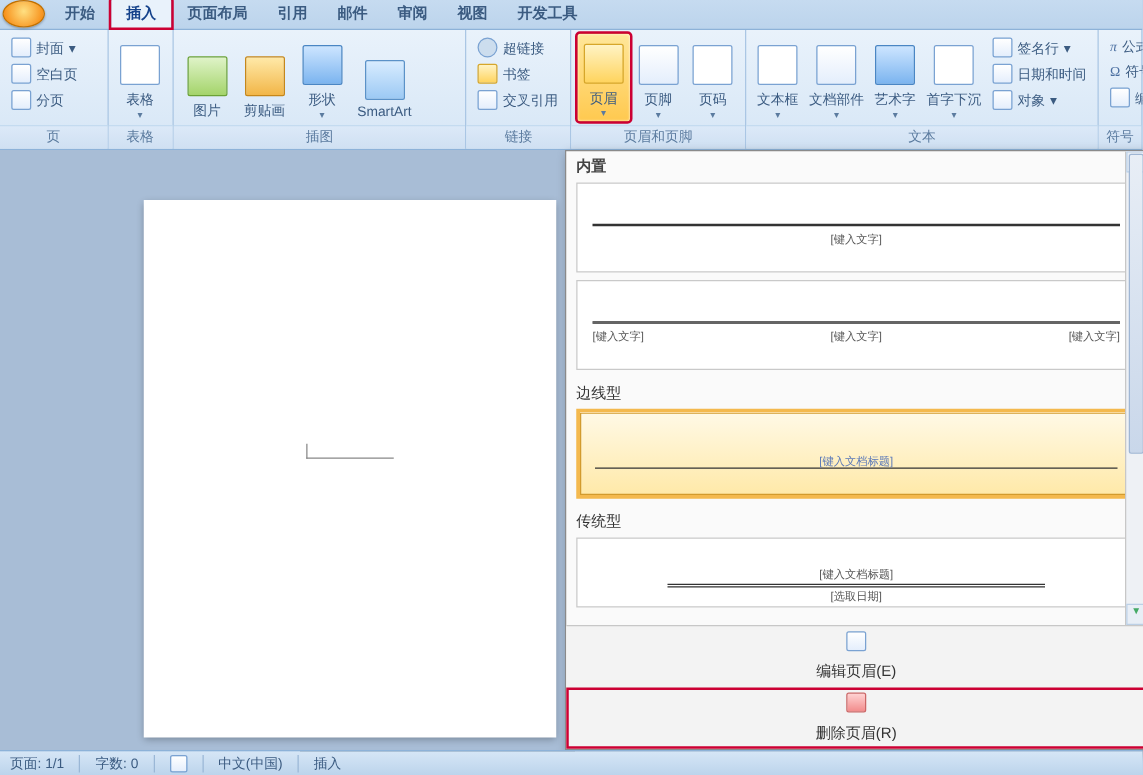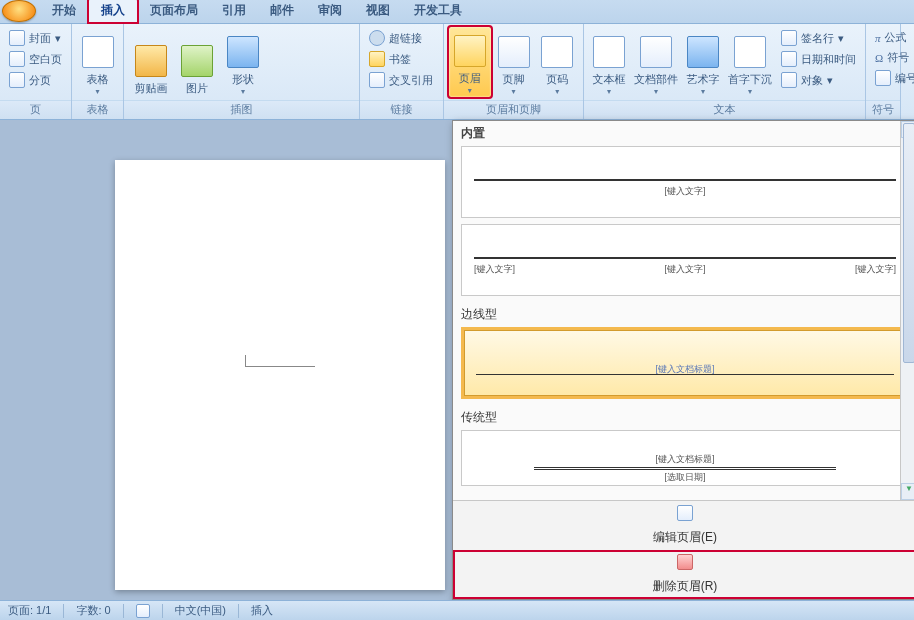--- a/index.html
+++ b/index.html
@@ -110,21 +110,21 @@
   <div class="tab">页面布局</div>
   <div class="tab">引用</div>
   <div class="tab">邮件</div>
   <div class="tab">审阅</div>
   <div class="tab">视图</div>
   <div class="tab">开发工具</div>
 </div>
 
 <div class="ribbon">
 
-  <div class="group" style="width:72px">
+  <div class="group" style="width:87px">
     <div class="group-body">
         <div class="smallcol">
       <div class="smallbtn">
         <span class="ic ic-page"></span>
         <span>封面</span>
             <span class="drop">▾</span>
           </div>
       <div class="smallbtn">
         <span class="ic ic-page"></span>
         <span>空白页</span>
@@ -145,31 +145,35 @@
         <span>表格</span>
           <span class="drop">▾</span>
         </div>
     </div>
     <div class="group-label">表格</div>
   </div>
 
   <div class="group" style="width:236px">
     <div class="group-body">
       <div class="bigbtn">
+        <span class="ic ic-img"></span>
+        <span>图片</span>
+        </div>
+      <div class="bigbtn">
         <span class="ic ic-clip"></span>
         <span>剪贴画</span>
         </div>
       <div class="bigbtn">
-        <span class="ic ic-img"></span>
-        <span>图片</span>
-        </div>
-      <div class="bigbtn">
         <span class="ic ic-shape"></span>
         <span>形状</span>
           <span class="drop">▾</span>
+        </div>
+      <div class="bigbtn" style="width:54px">
+        <span class="ic ic-smart"></span>
+        <span>SmartArt</span>
         </div>
     </div>
     <div class="group-label">插图</div>
   </div>
 
   <div class="group" style="width:84px">
     <div class="group-body">
         <div class="smallcol">
       <div class="smallbtn">
         <span class="ic ic-link"></span>

